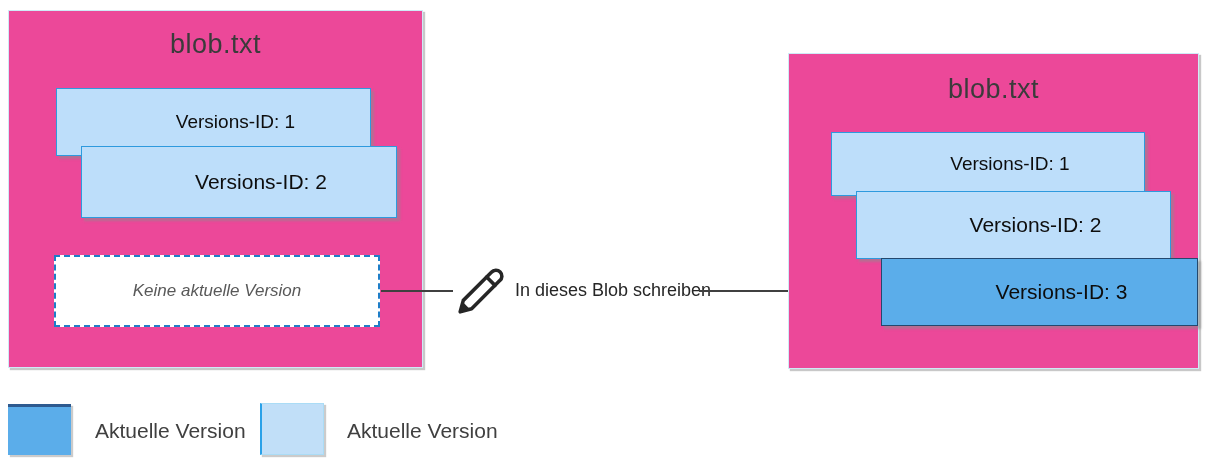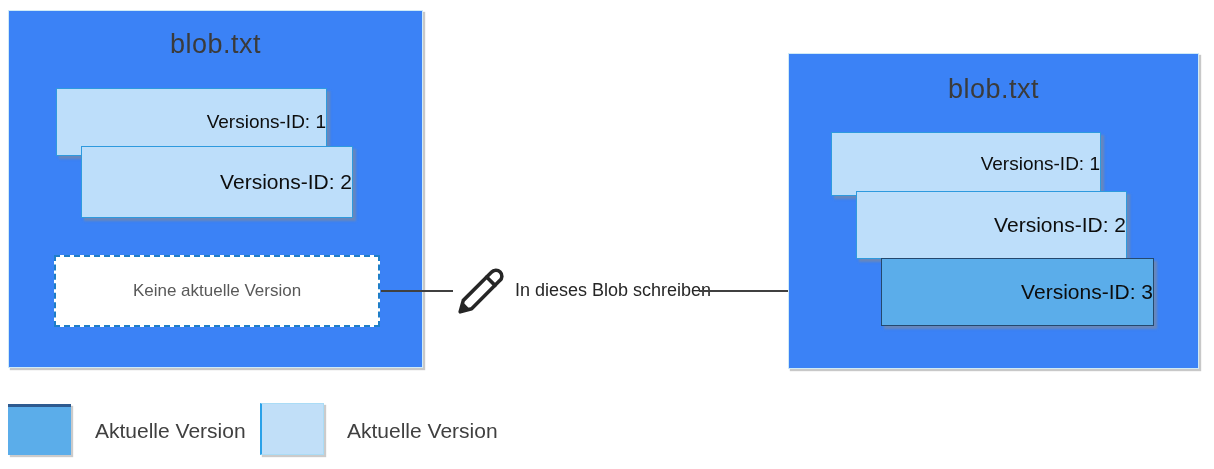--- a/index.html
+++ b/index.html
@@ -8,21 +8,21 @@
     width: 1214px;
     height: 469px;
     background: #ffffff;
     font-family: "Liberation Sans", sans-serif;
     overflow: hidden;
   }
 
   
   .blob-container {
     position: absolute;
-    background: #3b82f6;
+    background: #ec4899;
     border: 1px solid #cfeaf7;
     box-shadow: 2px 2px 1px rgba(155,155,155,0.55);
   }
   .left-container  { left: 8px;   top: 10px; width: 413px; height: 356px; }
   .right-container { left: 788px; top: 53px; width: 409px; height: 314px; }
 
   .blob-title {
     position: absolute;
     left: 0; right: 0;
     text-align: center;
@@ -31,25 +31,26 @@
     letter-spacing: 0.5px;
   }
   .left-container  .blob-title { top: 18px; }
   .right-container .blob-title { top: 20px; }
 
   
   .version-card {
     position: absolute;
     display: flex;
     align-items: center;
-    justify-content: flex-end;
+    justify-content: center;
     background: #bddefa;
     border: 1px solid #2e9ade;
     box-shadow: 3px 3px 2px rgba(140,140,140,0.55);
     color: #0d0d0d;
+    padding-left: 44px;
   }
   .card-l1 { left: 47px; top: 77px;  width: 269px; height: 66px; font-size: 19px; }
   .card-l2 { left: 72px; top: 135px; width: 270px; height: 70px; font-size: 21px; }
   .card-r1 { left: 42px; top: 78px;  width: 268px; height: 62px; font-size: 19px; }
   .card-r2 { left: 67px; top: 137px; width: 269px; height: 66px; font-size: 21px; }
   .card-r3 {
     left: 92px; top: 204px; width: 271px; height: 66px; font-size: 21px;
     background: #5badea;
     border: 1px solid #24486e;
   }
@@ -58,20 +59,21 @@
   .no-current-box {
     position: absolute;
     left: 45px; top: 244px; width: 322px; height: 68px;
     display: flex;
     align-items: center;
     justify-content: center;
     background: #ffffff;
     border: 2px dashed #1e7ec8;
     color: #595959;
     font-size: 17px;
+    font-style: italic;
   }
 
   
   .connector-line {
     position: absolute;
     height: 2px;
     background: #404040;
   }
   .line-from-box { left: 381px; top: 290px; width: 72px; }
   .line-to-card  { left: 699px; top: 290px; width: 168px; }

